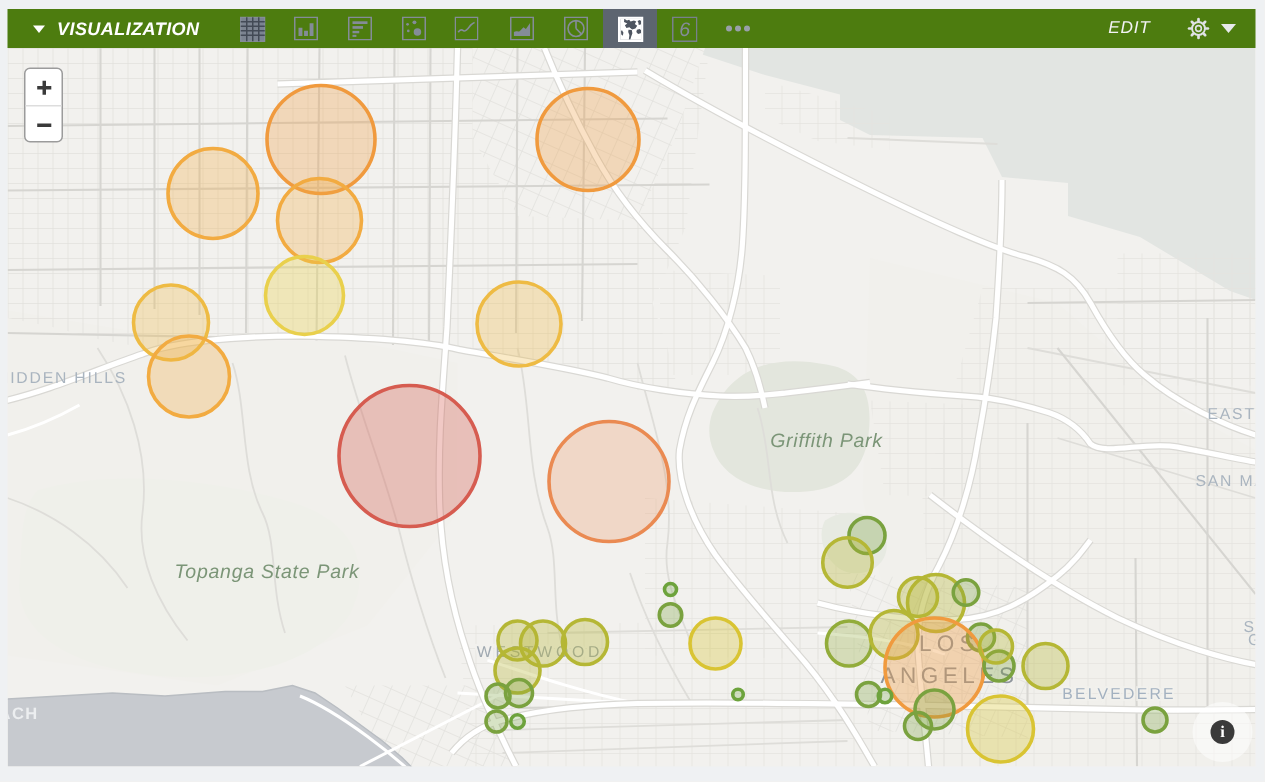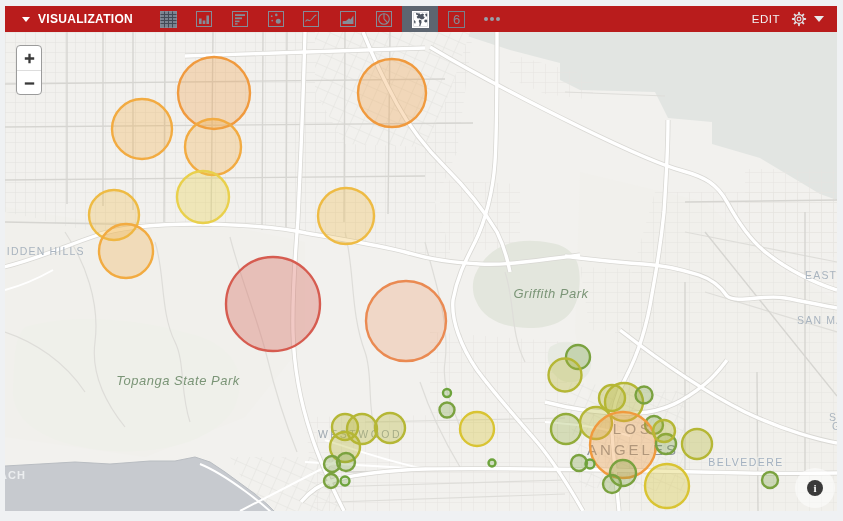--- a/index.html
+++ b/index.html
@@ -1,24 +1,24 @@
 <!DOCTYPE html>
 <html><head>
 <meta charset="utf-8">
 <style>
   html,body{margin:0;padding:0;}
   body{width:843px;height:521px;background:#eff1f3;font-family:"Liberation Sans",sans-serif;overflow:hidden;position:relative;}
-  #toolbar{position:absolute;left:5px;top:6px;width:832px;height:26px;background:#b91c1c;}
+  #toolbar{position:absolute;left:5px;top:6px;width:832px;height:26px;background:#4d7c0f;font-style:italic;}
   #ttl{position:absolute;left:17px;top:0;height:26px;display:flex;align-items:center;color:#fff;}
   #ttl .car{width:0;height:0;border-left:4.5px solid transparent;border-right:4.5px solid transparent;border-top:5.5px solid #fff;margin-right:8px;}
   #ttl .txt{font-size:12px;font-weight:bold;letter-spacing:0.3px;}
   .ico{position:absolute;top:0;width:36px;height:26px;display:flex;align-items:center;justify-content:center;}
   .ico.sel{background:#5d6570;}
   #rt{position:absolute;right:13px;top:0;height:26px;display:flex;align-items:center;color:#f2f3f4;}
-  #rt .edit{font-size:11.5px;letter-spacing:0.5px;margin-right:11px;}
+  #rt .edit{font-size:11.5px;letter-spacing:0.5px;margin-right:24px;}
   #rt .car{width:0;height:0;border-left:5px solid transparent;border-right:5px solid transparent;border-top:6px solid #e8eaec;margin-left:7px;}
   #map{position:absolute;left:5px;top:32px;width:832px;height:479px;background:#f2f1ee;overflow:hidden;}
   #zoomctl{position:absolute;left:11px;top:13px;width:26px;height:50px;background:#fff;border:1px solid #9b9b9b;border-radius:4px;box-sizing:border-box;}
   #zoomctl .zb{height:24px;display:flex;align-items:center;justify-content:center;font-size:17px;font-weight:bold;color:#333;}
   #zoomctl .sep{height:1px;background:#ddd;margin:0 0;}
   #legend{position:absolute;left:11px;top:359px;width:56px;height:110px;background:rgba(255,255,255,0.55);border-radius:5px;}
   #lbar{position:absolute;left:9px;top:6px;width:11px;height:99px;border-radius:5px;
     background:linear-gradient(to bottom,#d8564a 0%,#e0793f 14%,#e8a841 30%,#e6c945 46%,#cdc23e 62%,#9db23c 78%,#64a03c 100%);}
   #lv1{position:absolute;left:25px;top:4px;font-size:14px;color:#2b2b2b;}
   #lv2{position:absolute;left:25px;top:86px;font-size:14px;color:#2b2b2b;}

